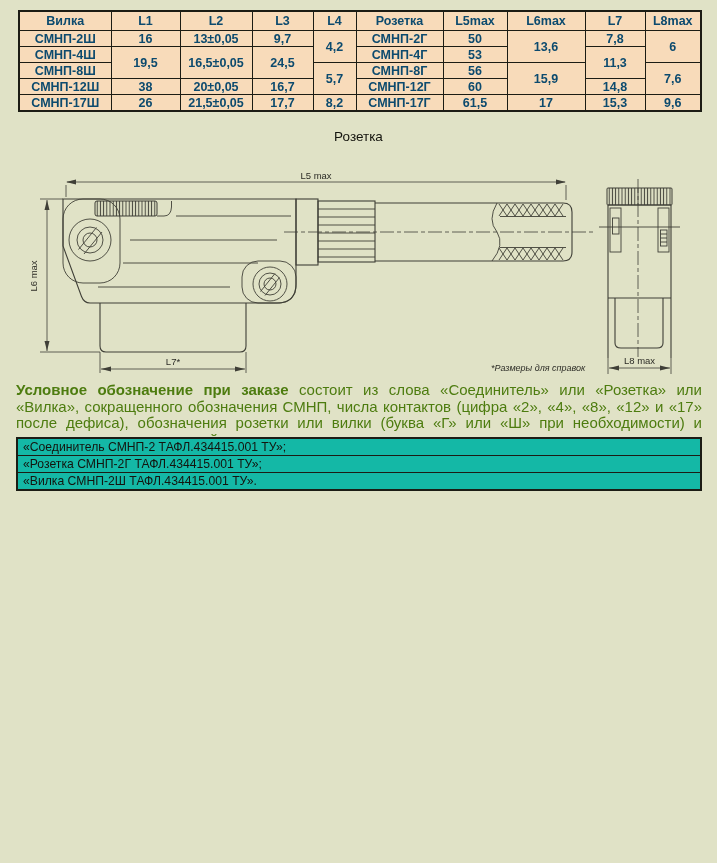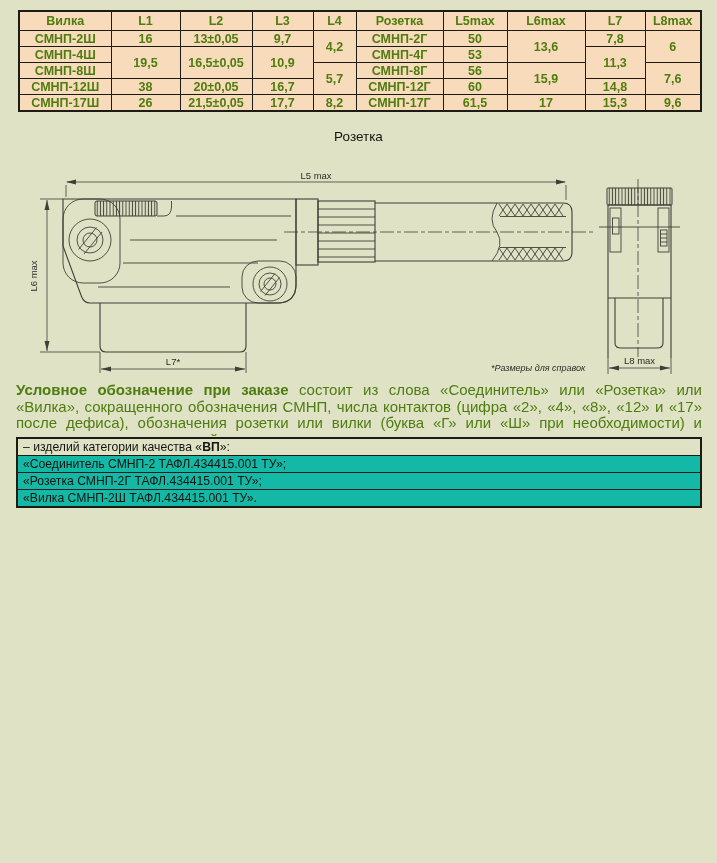--- a/index.html
+++ b/index.html
@@ -14,21 +14,21 @@
   
   .dim-table{
     position:absolute;left:18px;top:10px;width:682px;
     border-collapse:collapse;table-layout:fixed;
     background:#f8dbba;
     border:2px solid #1c1c14;
   }
   .dim-table th,.dim-table td{
     border:1px solid #1c1c14;
     font-size:12.5px;font-weight:bold;text-align:center;
-    padding:0;color:#4d7c0f;
+    padding:0;color:#0c4a6e;
   }
   .dim-table th{height:18px;}
   .dim-table td{height:15px;}
 
   
   .drawing-title,.drawing-subtitle{
     position:absolute;left:0;width:717px;text-align:center;
     font-size:13.5px;line-height:16px;color:#14140e;
   }
   .drawing-title{top:129px;}
@@ -111,21 +111,21 @@
           <td>СМНП-2Г</td>
           <td>50</td>
           <td rowspan="2">13,6</td>
           <td>7,8</td>
           <td rowspan="2">6</td>
         </tr>
         <tr>
           <td>СМНП-4Ш</td>
           <td rowspan="2">19,5</td>
           <td rowspan="2">16,5±0,05</td>
-          <td rowspan="2">10,9</td>
+          <td rowspan="2">24,5</td>
           <td>СМНП-4Г</td>
           <td>53</td>
           <td rowspan="2">11,3</td>
         </tr>
         <tr>
           <td>СМНП-8Ш</td>
           <td rowspan="2">5,7</td>
           <td>СМНП-8Г</td>
           <td>56</td>
           <td rowspan="2">15,9</td>
@@ -256,21 +256,19 @@
     </g>
 
     <text class="notetext" x="491" y="371">*Размеры для справок</text>
   </svg>
 
   <div class="ordering">
     <b>Условное обозначение при заказе</b><span> состоит из слова «Соединитель» или «Розетка» или «Вилка», сокращенного обозначения СМНП, числа контактов (цифра «2», «4», «8», «12» и «17» после дефиса), обозначения розетки или вилки (буква «Г» или «Ш» при необходимости) и номера технических условий.</span>
   </div>
 
   <div class="examples">
-    <div class="ex-row cat"><span>– изделий категории качества «</span><b>ВП</b><span>»:</span>
-    </div>
 
   <div class="ex-row peach">«Соединитель СМНП-2 ТАФЛ.434415.001 ТУ»;</div>
       <div class="ex-row peach">«Розетка СМНП-2Г ТАФЛ.434415.001 ТУ»;</div>
       <div class="ex-row peach">«Вилка СМНП-2Ш ТАФЛ.434415.001 ТУ».</div>
     </div>
 
 </div>
 
 </body></html>

